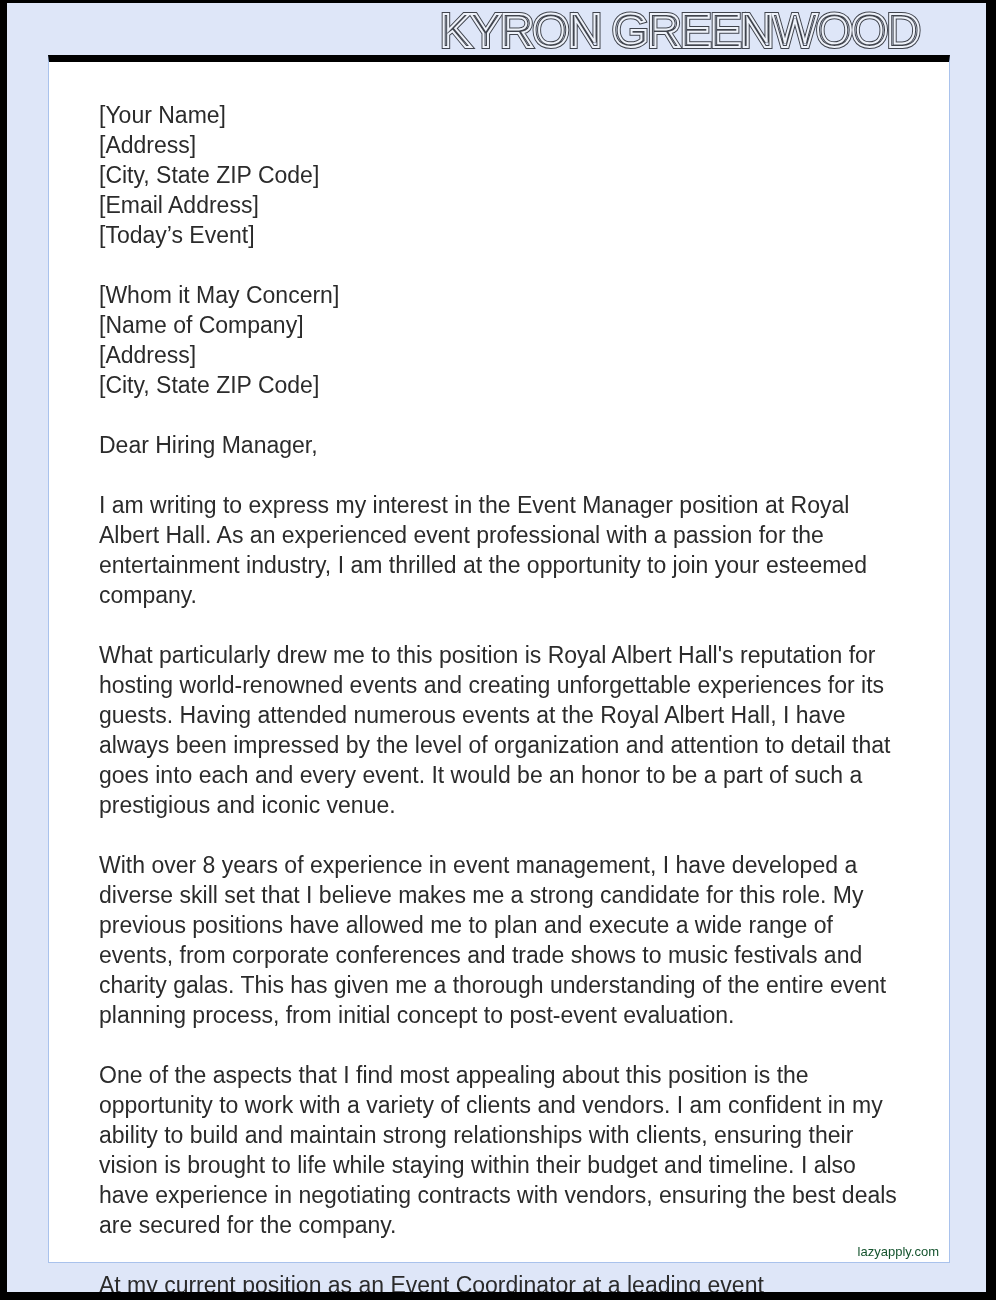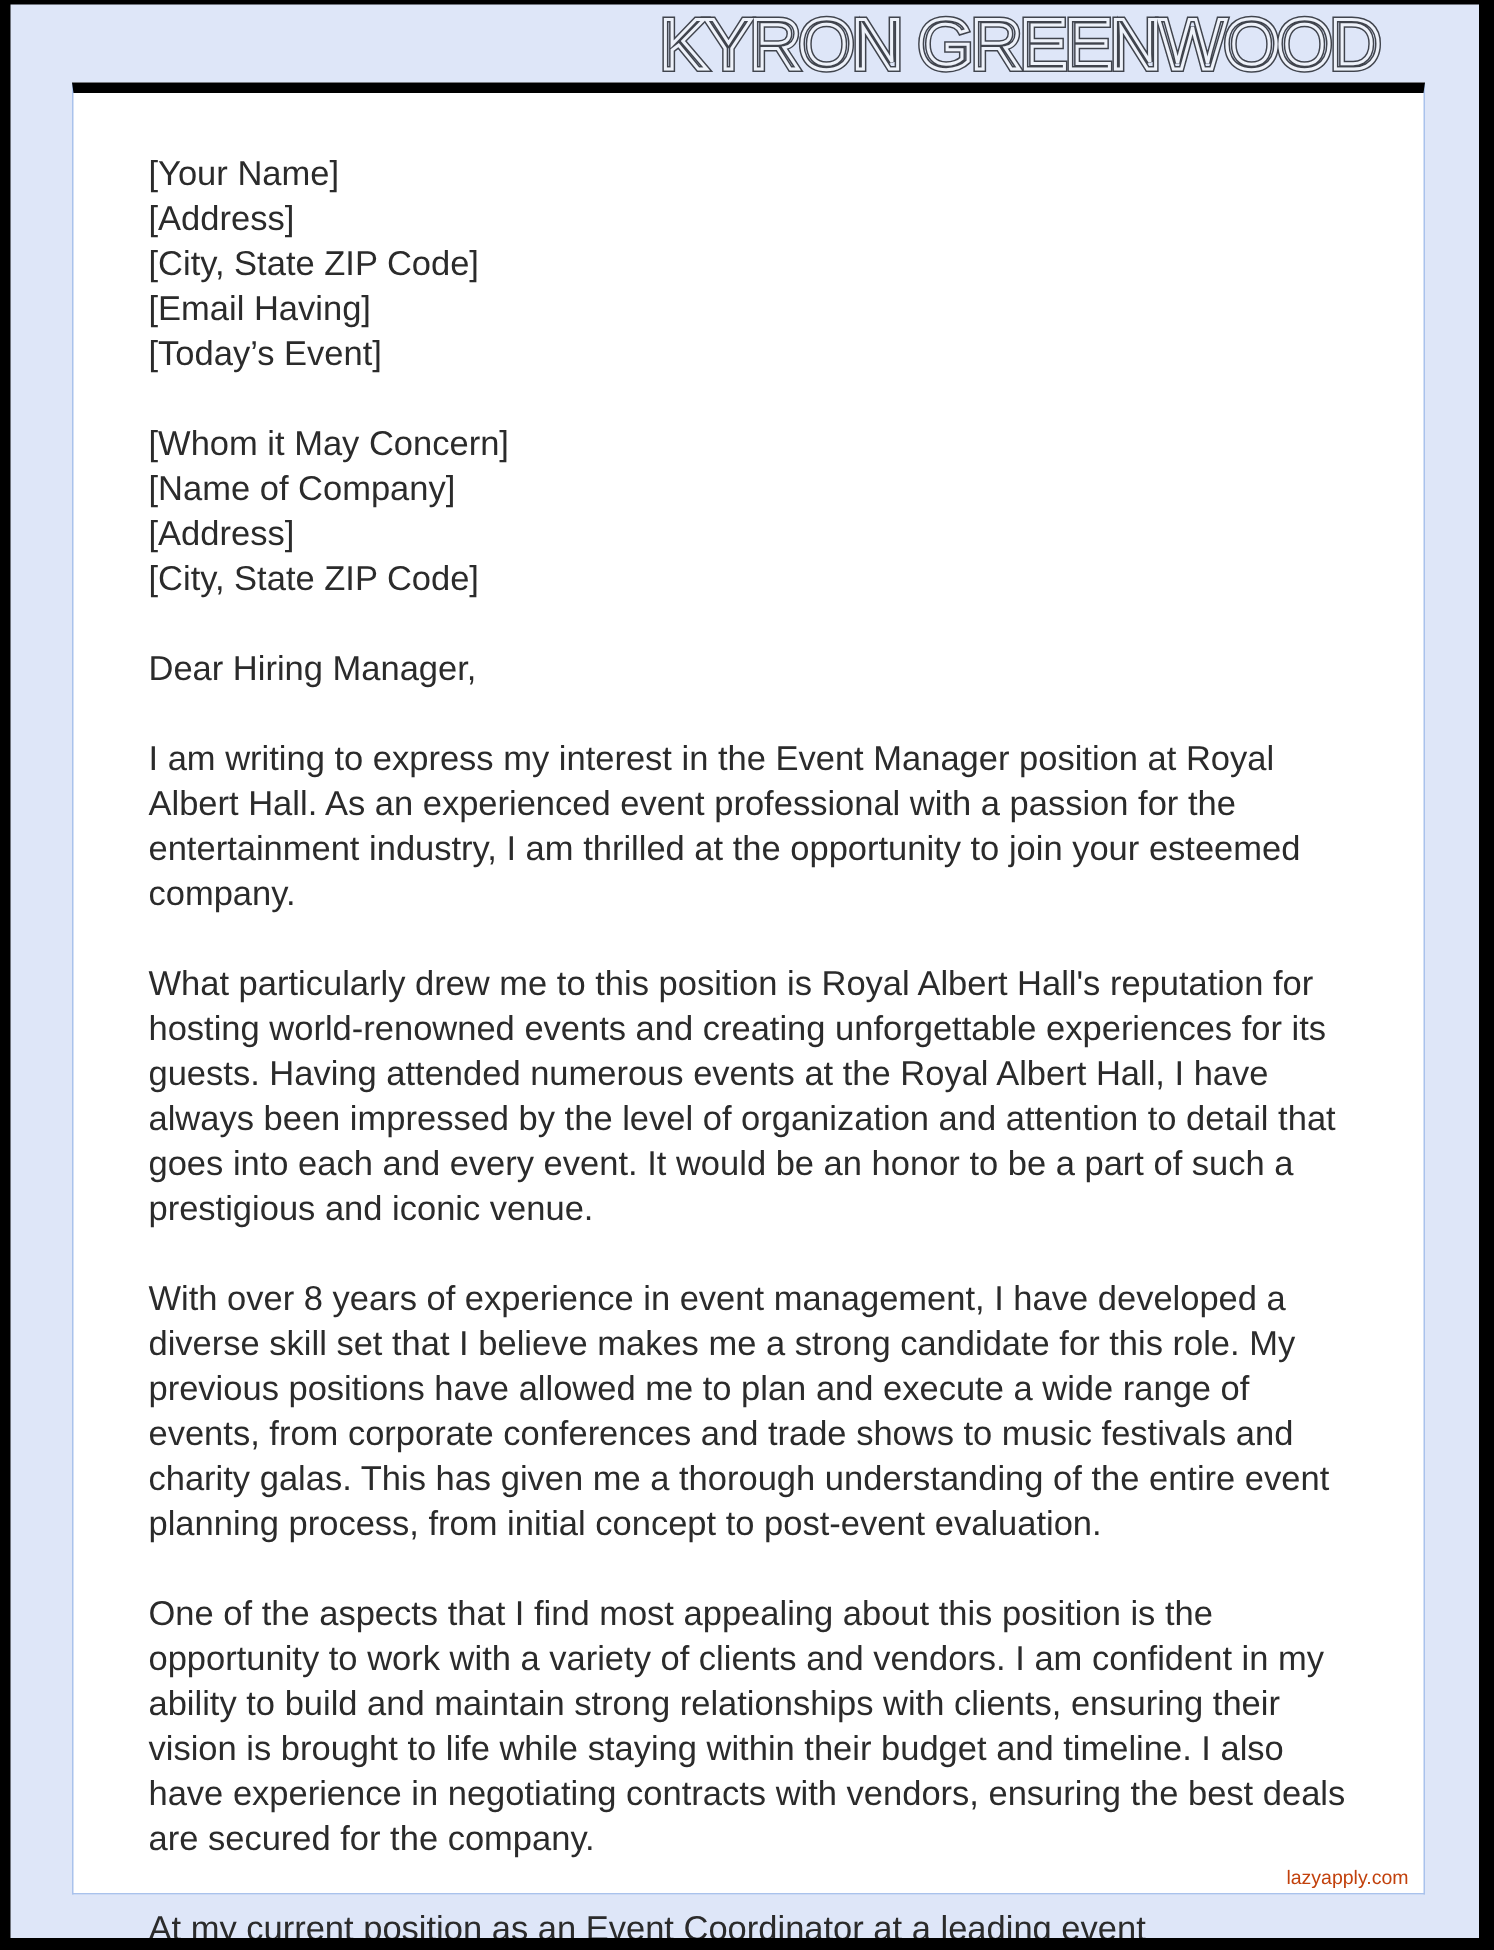--- a/index.html
+++ b/index.html
@@ -73,21 +73,21 @@
     color: #2b2b2b;
   }
   .block { margin: 0 0 30px 0; }
   .line { white-space: pre-wrap; }
   .para { margin: 0 0 30px 0; }
   .watermark {
     position: absolute;
     right: 10px; bottom: 3px;
     font-size: 13px;
     line-height: 15px;
-    color: #c2410c;
+    color: #14532d;
   }
 </style>
 </head>
 <body>
 
 <div class="frame">
 
   <div class="title-anchor">
     <div class="title-stack">
       <div class="title-layer title-layer-base">KYRON GREENWOOD</div>
@@ -95,21 +95,21 @@
     </div>
   </div>
 
   <div class="page">
     <div class="page-content">
 
       <div class="block">
         <div class="line">[Your Name]</div>
         <div class="line">[Address]</div>
         <div class="line">[City, State ZIP Code]</div>
-        <div class="line">[Email Having]</div>
+        <div class="line">[Email Address]</div>
         <div class="line">[Today’s Event]</div>
       </div>
 
       <div class="block">
         <div class="line">[Whom it May Concern]</div>
         <div class="line">[Name of Company]</div>
         <div class="line">[Address]</div>
         <div class="line">[City, State ZIP Code]</div>
       </div>
 

